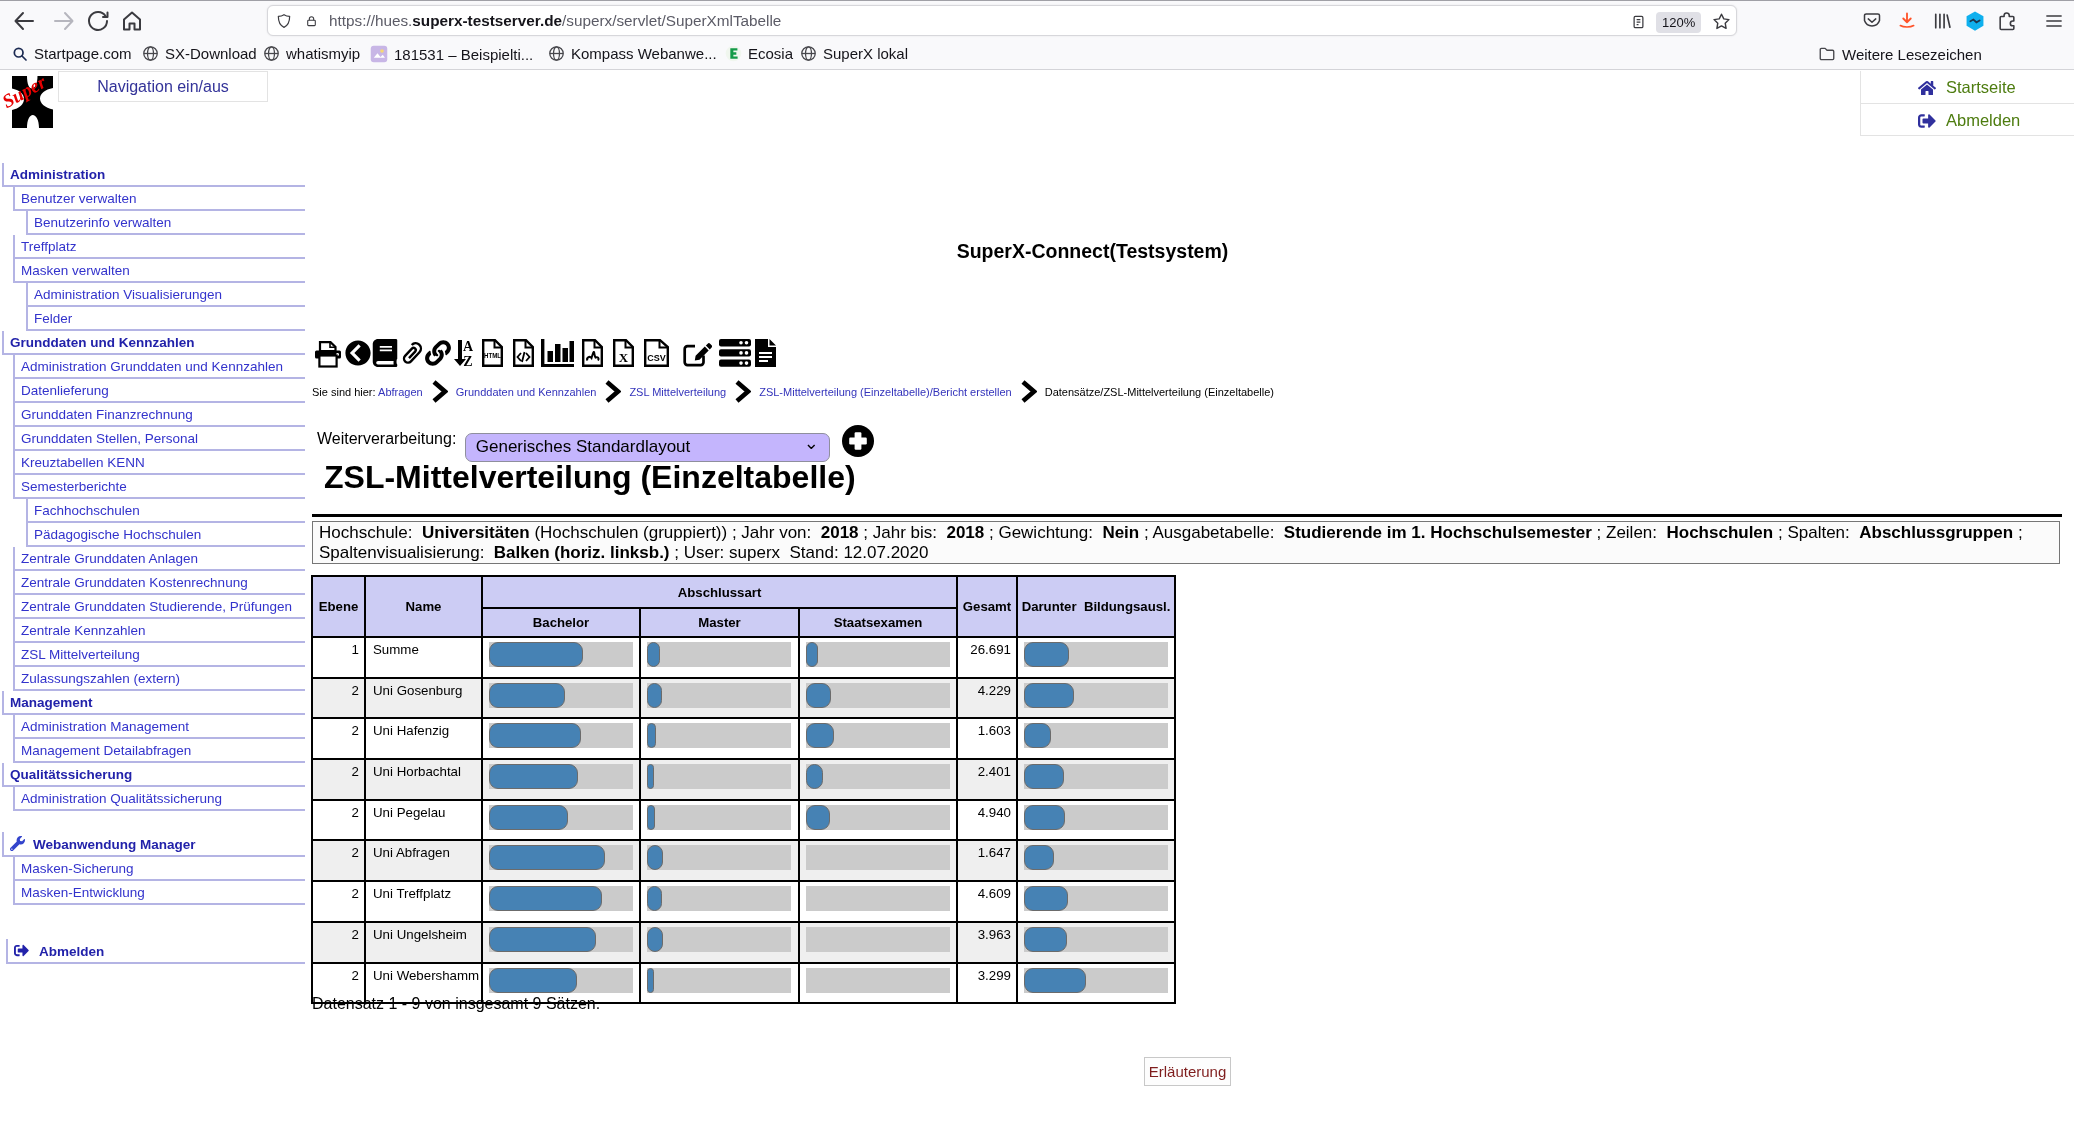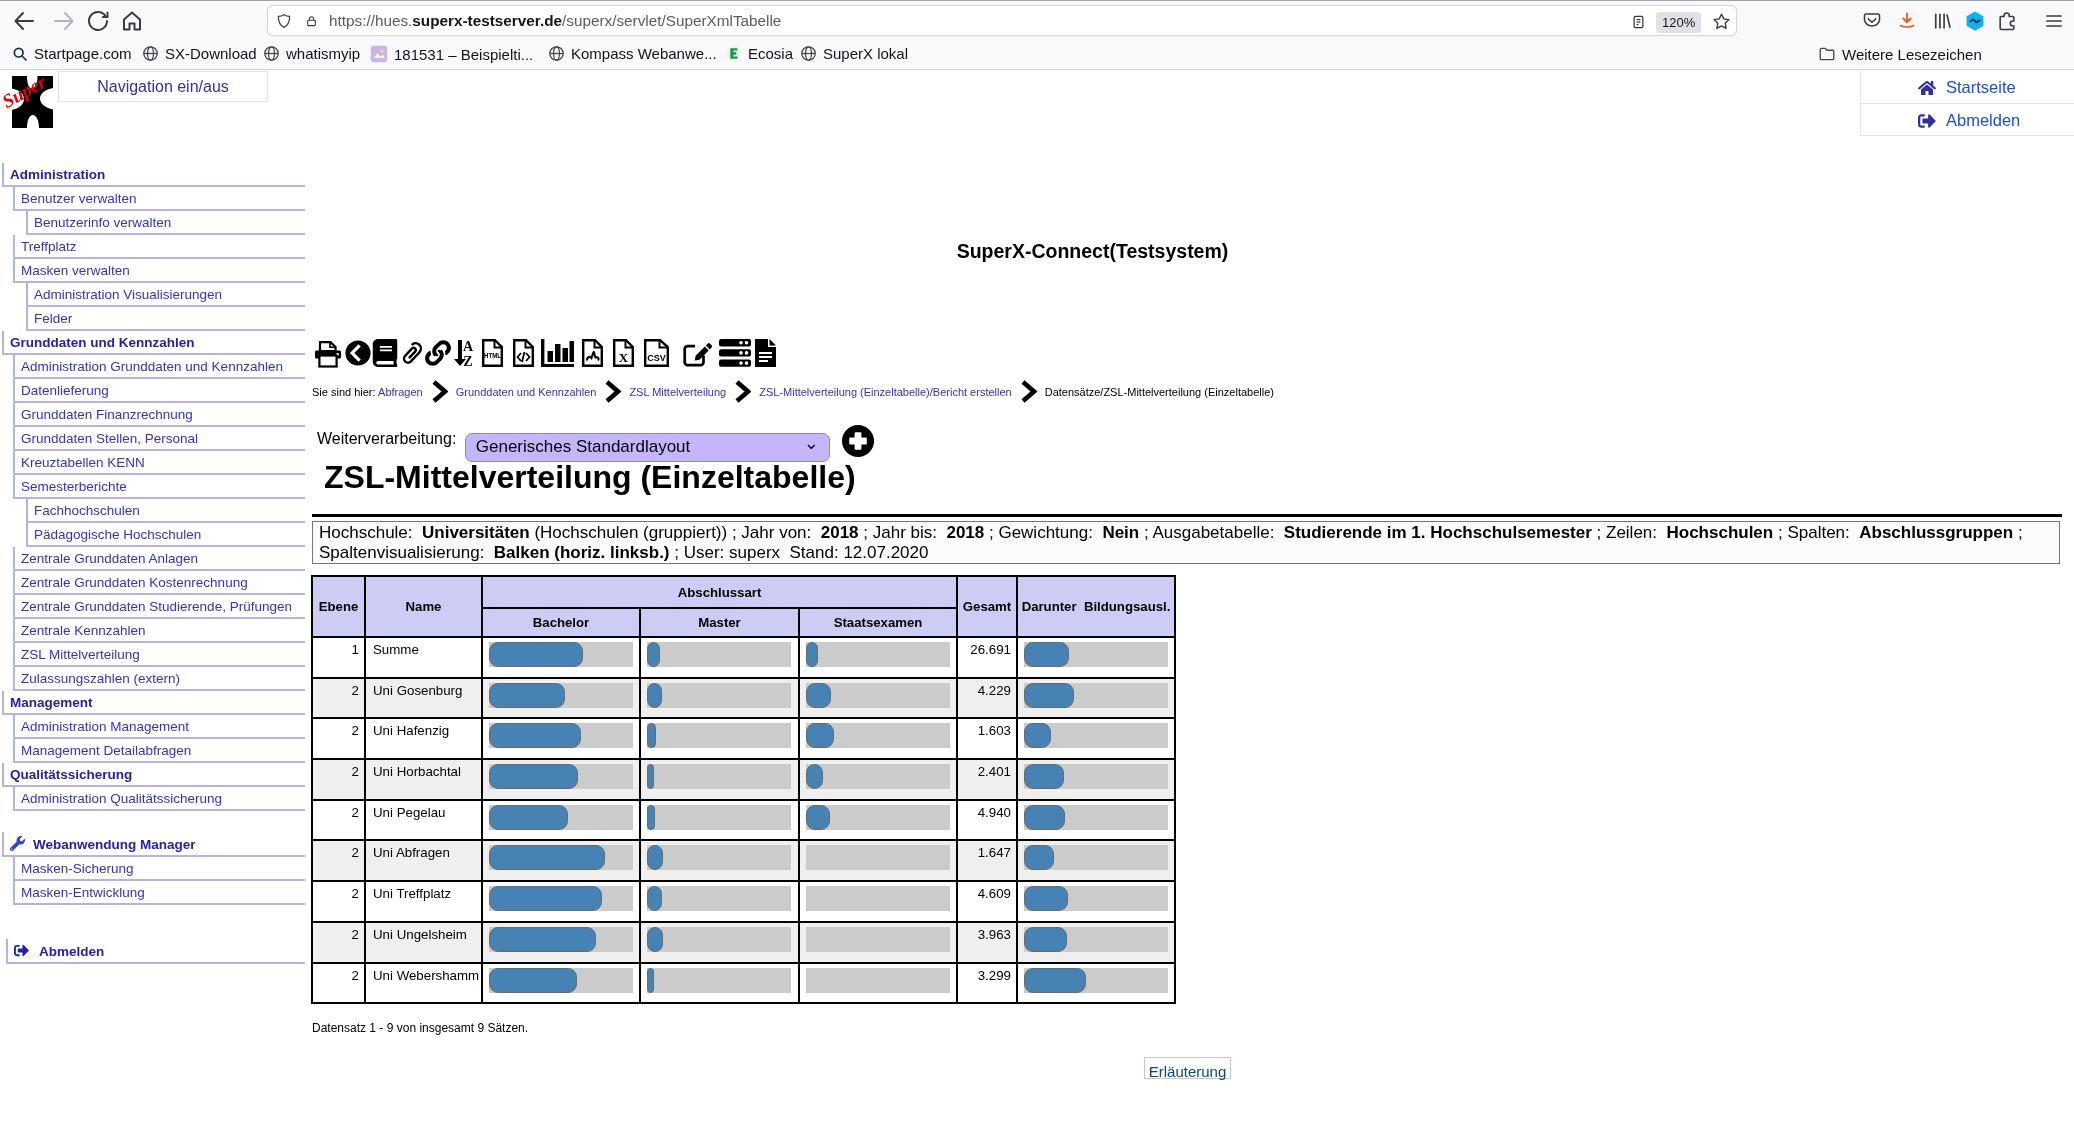--- a/index.html
+++ b/index.html
@@ -19,21 +19,21 @@
 .sb { position:relative; border-left:2px solid #b4b4e4; border-bottom:2px solid #b4b4e4; padding:4px 0 3px 6px; color:#3333cc; }
 .sb0 { margin-left:2px; font-weight:bold; color:#2222aa; }
 .sb1 { margin-left:13px; }
 .sb2 { margin-left:26px; }
 .sbplain { border:none; padding:0; overflow:hidden; }
 #navtoggle { position:absolute; left:58px; top:0px; width:210px; height:31px; border:1px solid #e3e3e3; color:#333399; font-size:16px; text-align:center; line-height:29px; }
 #xlogo { position:absolute; left:12px; top:5px; }
 #superred { position:absolute; left:-11px; top:5px; color:#e60000; font-family:"Liberation Serif", serif; font-style:italic; font-weight:bold; font-size:19px; transform:rotate(-29deg); display:inline-block; white-space:nowrap; }
 
 #rightbox { position:absolute; left:1860px; top:0px; width:214px; border-left:1px solid #e3e3e3; }
-.rb { height:32.5px; border-bottom:1px solid #e3e3e3; color:#1d4ed8; font-size:16.5px; line-height:32px; padding-left:57px; position:relative; }
+.rb { height:32.5px; border-bottom:1px solid #e3e3e3; color:#4d7c0f; font-size:16.5px; line-height:32px; padding-left:57px; position:relative; }
 .rb svg { position:absolute; left:57px; top:8px; }
 .rb span { margin-left:28px; }
 
 #clogo { position:absolute; left:1874px; top:90px; width:189px; height:172px; }
 
 #main { position:absolute; left:305px; top:0; width:1769px; }
 #apptitle { position:absolute; left:0px; top:169px; width:1575px; text-align:center; font-size:19.5px; font-weight:bold; color:#000; }
 #icons { position:absolute; left:8px; top:268px; height:30px; width:500px; }
 #icons svg { position:absolute; top:0; }
 .csep { vertical-align:-7px; margin:0 8px; }
@@ -48,22 +48,22 @@
 
 table { position:absolute; left:6px; top:504px; border-collapse:collapse; table-layout:fixed; }
 td,th { border:2px solid #000; font-size:13.3px; overflow:hidden; }
 th { background:#ccccf4; padding:3px 1px; font-size:13.2px; }
 td { padding:4px 5px 0 5px; vertical-align:top; height:40.7px; }
 tr.alt td { background:#efefef; }
 .num { text-align:right; } .name { padding-left:7px; padding-right:1px; white-space:nowrap; }
 .barcell { padding:4px 5px 0 6px; }
 .track { background:#cbcbcb; height:25px; position:relative; width:144px; }
 .bar { position:absolute; left:0; top:0; height:25px; background:#4682b4; border:1px solid #6b6b6b; border-radius:9px; box-sizing:border-box; }
-#count { position:absolute; left:7px; top:950px; font-size:12px; }
-#erl { position:absolute; left:839px; top:986px; width:87px; height:22px; border:1px solid #c8c8c8; background:#fdfdfd; color:#0c4a6e; font-size:15px; text-align:center; line-height:27px; }
+#count { position:absolute; left:7px; top:924px; font-size:16px; }
+#erl { position:absolute; left:839px; top:986px; width:87px; height:29px; border:1px solid #c8c8c8; background:#fdfdfd; color:#7f1d1d; font-size:15px; text-align:center; line-height:27px; }
 </style>
 </head>
 <body>
 <div id="chrome">
     <div style="position:absolute;left:0;top:0;width:2074px;height:1px;background:#a0a0a6"></div>
   <svg class="navic" style="left:12px" width="24" height="24" viewBox="0 0 24 24" fill="none" stroke="#3b3b40" stroke-width="2" stroke-linecap="round" stroke-linejoin="round">
       <path d="M21 12 H4 M11 4 L3.5 12 L11 20"></path>
     </svg>
   <svg class="navic" style="left:52px" width="24" height="24" viewBox="0 0 24 24" fill="none" stroke="#b6b6be" stroke-width="2" stroke-linecap="round" stroke-linejoin="round">
       <path d="M3 12 H20 M13 4 L20.5 12 L13 20"></path>

